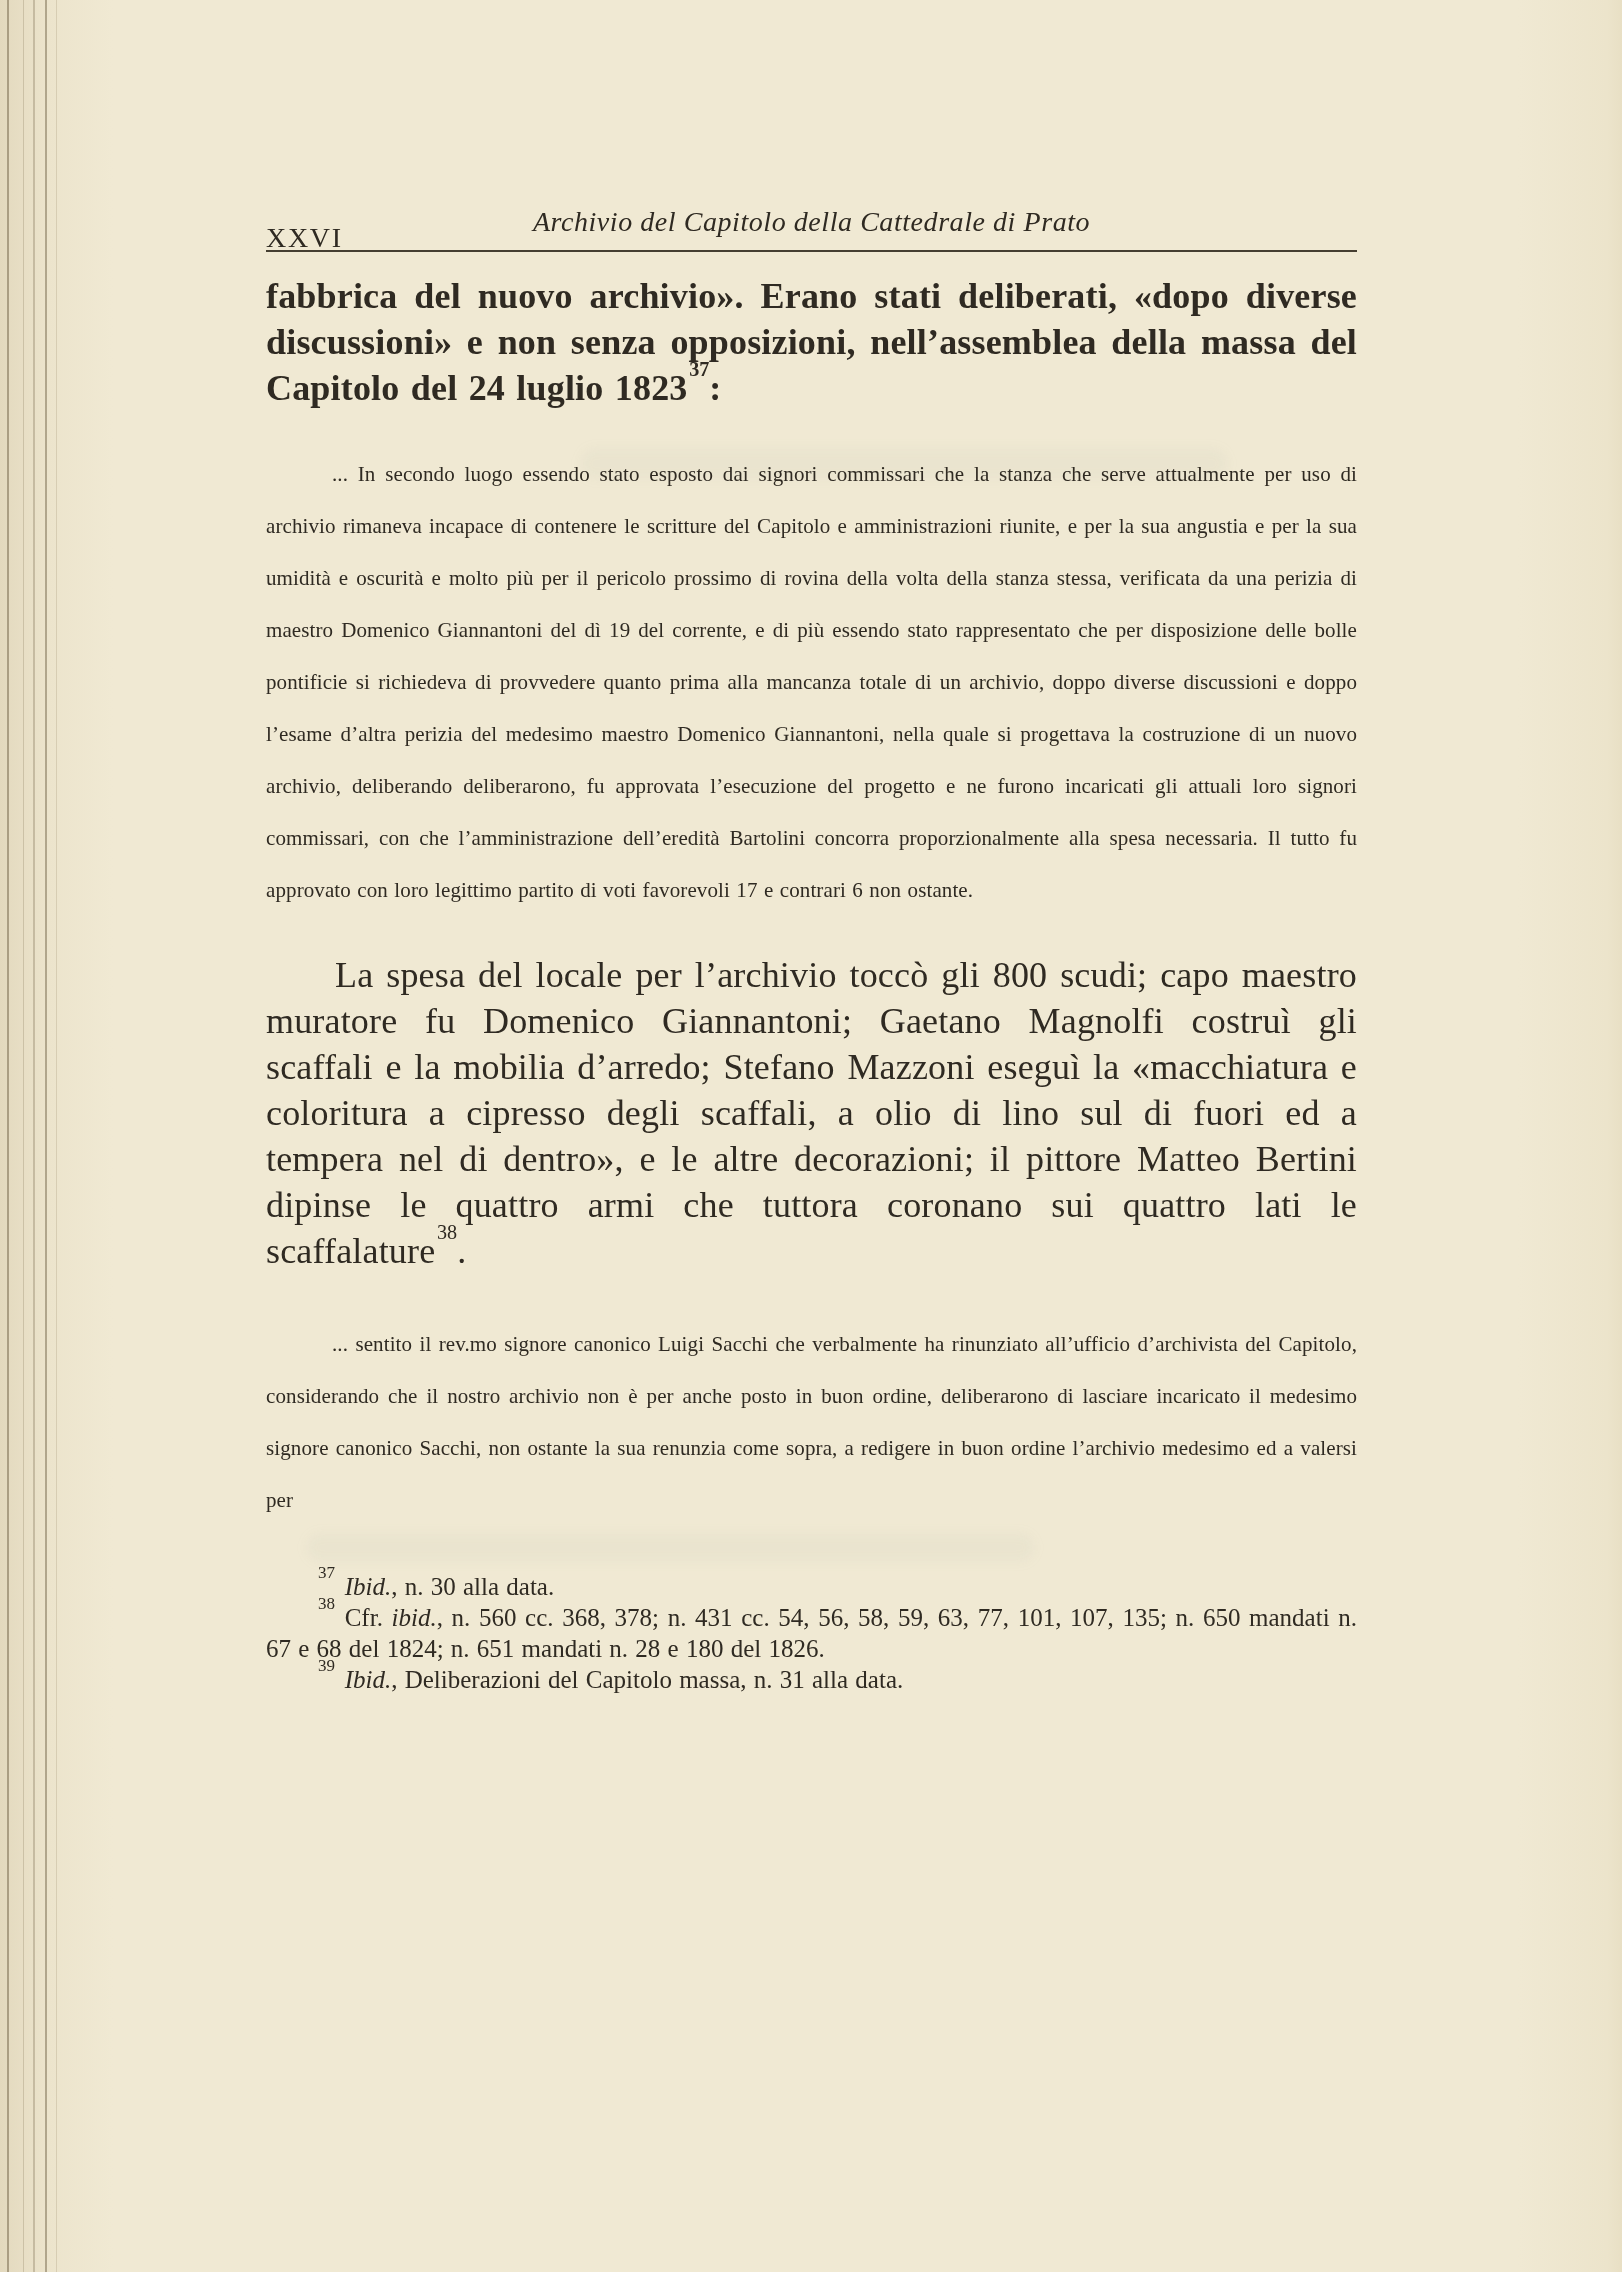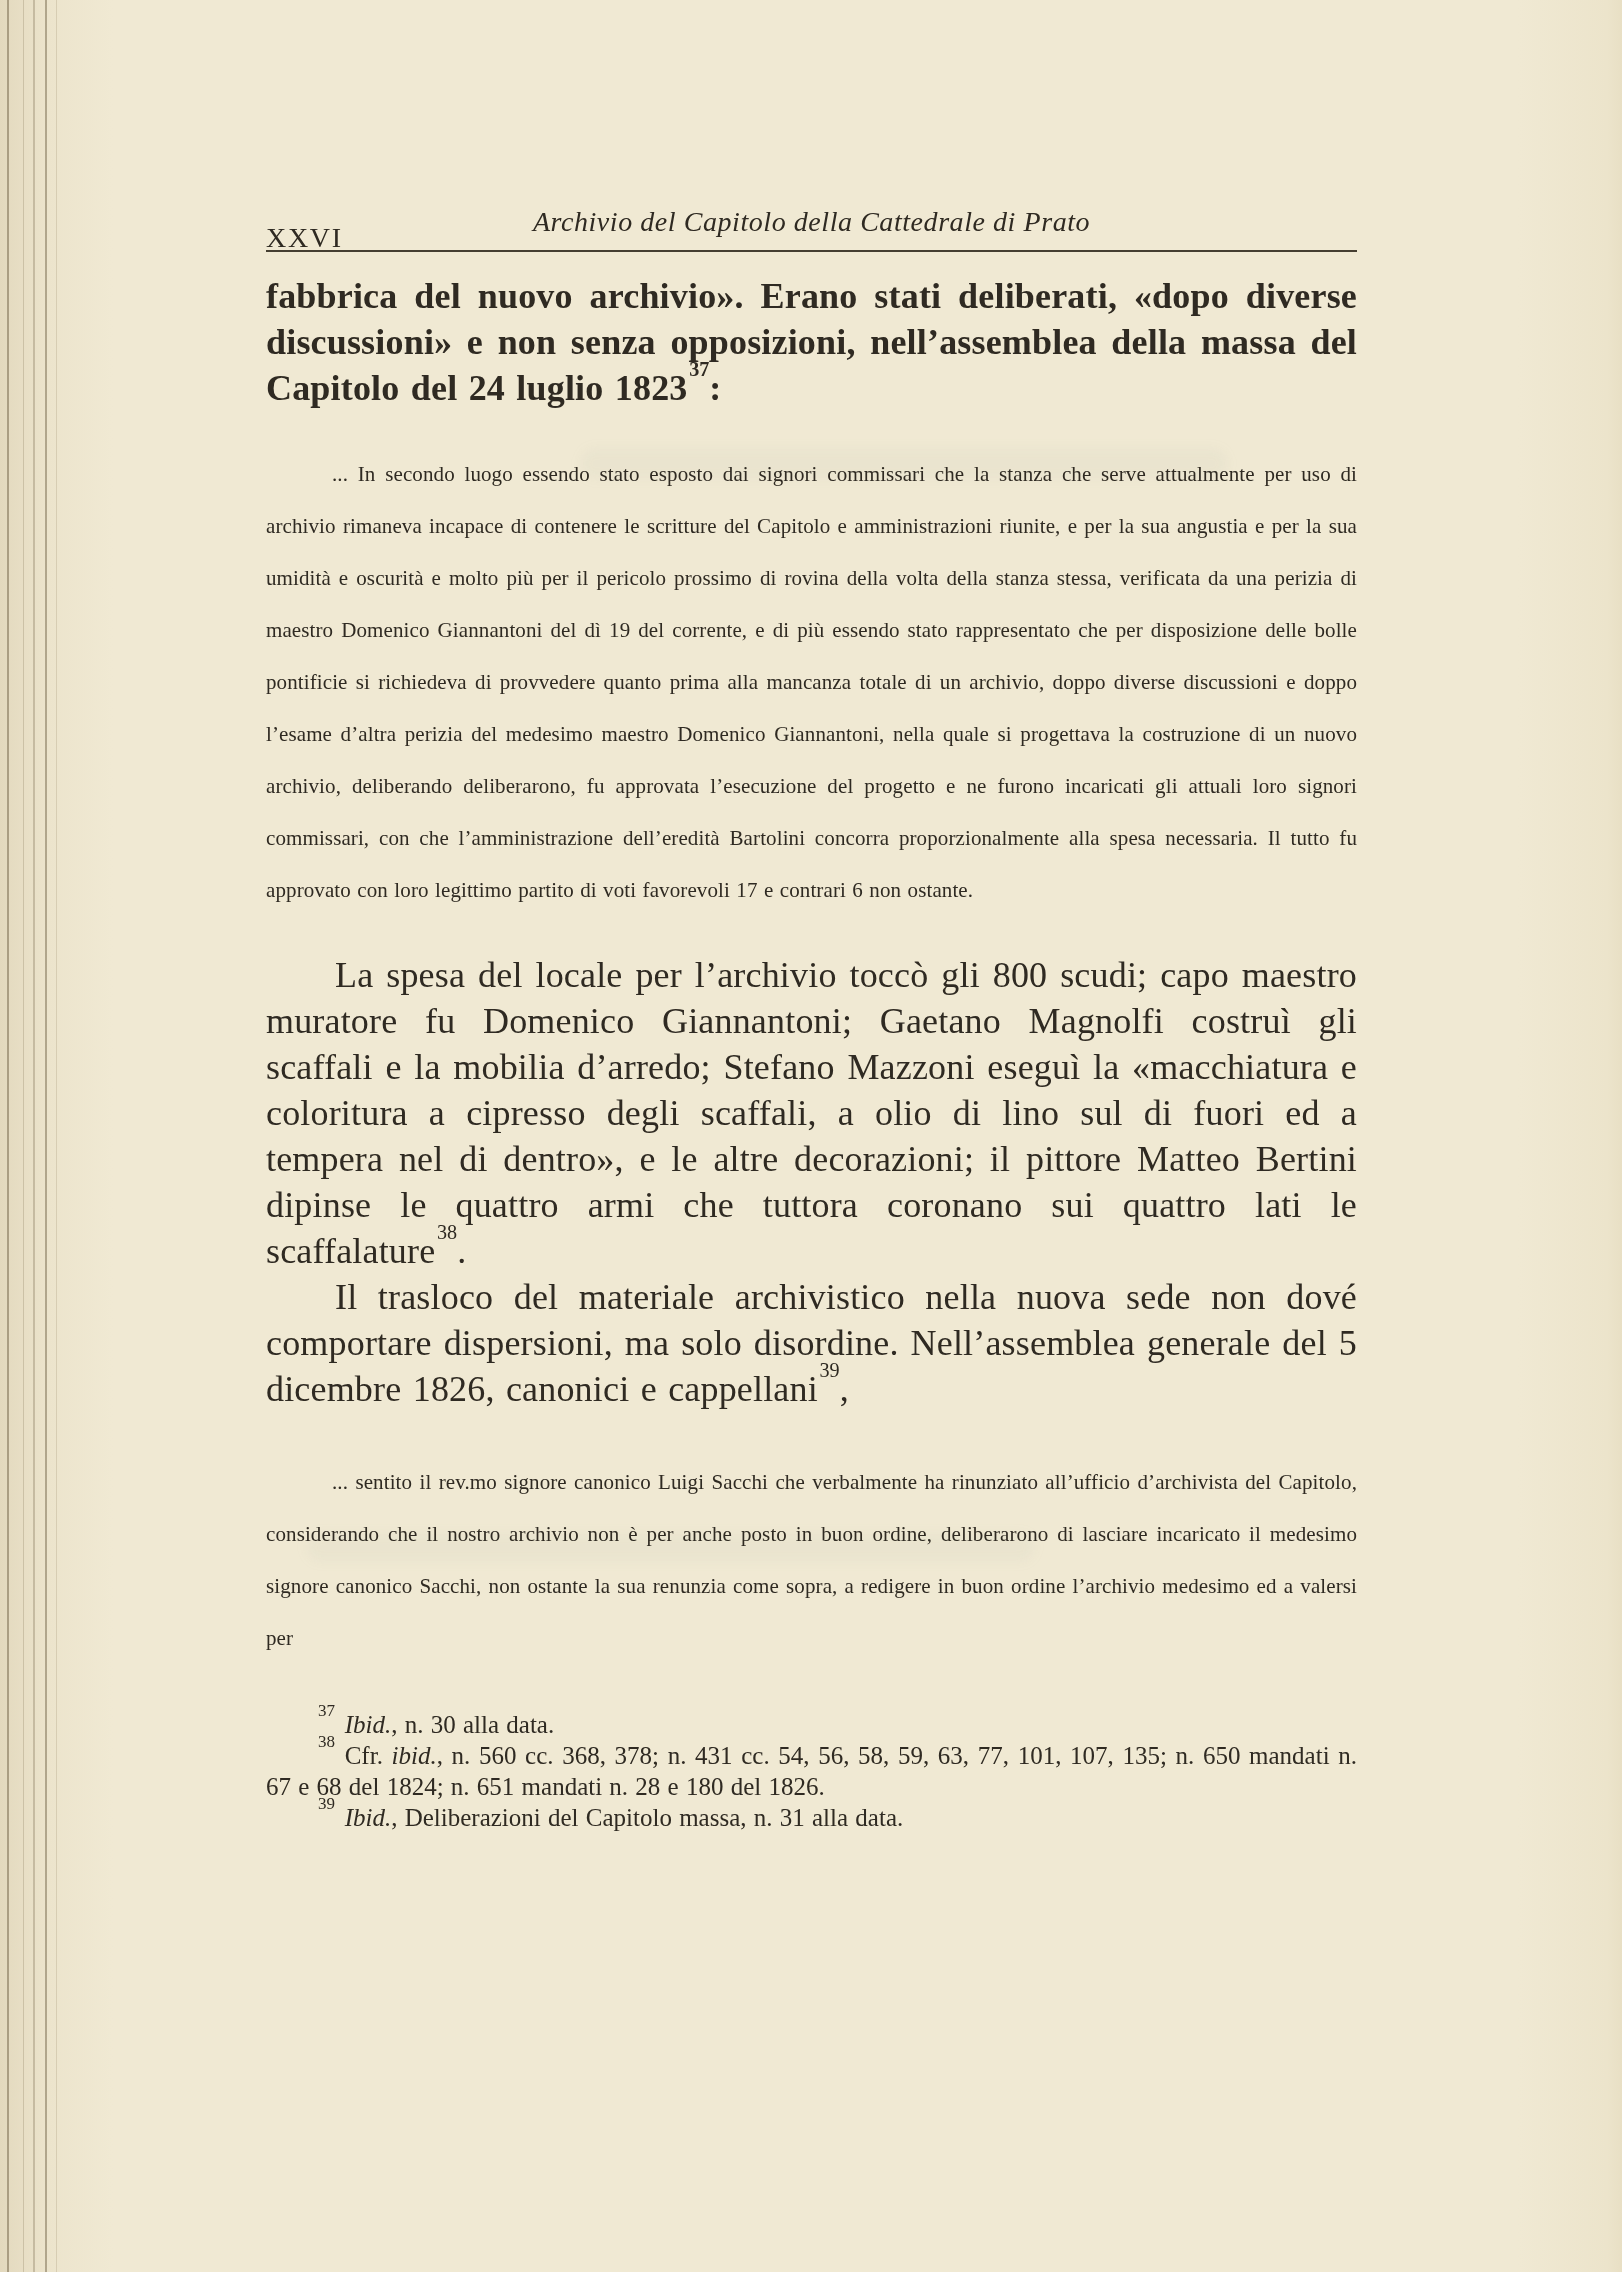--- a/index.html
+++ b/index.html
@@ -129,21 +129,20 @@
       <span class="running-title">Archivio del Capitolo della Cattedrale di Prato</span>
     </div>
     <hr class="head-rule">
 
     <p class="body-par par-1"><span>fabbrica del nuovo archivio». Erano stati deliberati, «dopo diverse discussioni» e non senza opposizioni, nell’assemblea della massa del Capitolo del 24 luglio 1823</span><sup class="note-ref">37</sup><span>:</span></p>
 
     <p class="quote-par quote-1">... In secondo luogo essendo stato esposto dai signori commissari che la stanza che serve attualmente per uso di archivio rimaneva incapace di contenere le scritture del Capitolo e amministrazioni riunite, e per la sua angustia e per la sua umidità e oscurità e molto più per il pericolo prossimo di rovina della volta della stanza stessa, verificata da una perizia di maestro Domenico Giannantoni del dì 19 del corrente, e di più essendo stato rappresentato che per disposizione delle bolle pontificie si richiedeva di provvedere quanto prima alla mancanza totale di un archivio, doppo diverse discussioni e doppo l’esame d’altra perizia del medesimo maestro Domenico Giannantoni, nella quale si progettava la costruzione di un nuovo archivio, deliberando deliberarono, fu approvata l’esecuzione del progetto e ne furono incaricati gli attuali loro signori commissari, con che l’amministrazione dell’eredità Bartolini concorra proporzionalmente alla spesa necessaria. Il tutto fu approvato con loro legittimo partito di voti favorevoli 17 e contrari 6 non ostante.</p>
 
     <p class="body-par par-2"><span>La spesa del locale per l’archivio toccò gli 800 scudi; capo maestro muratore fu Domenico Giannantoni; Gaetano Magnolfi costruì gli scaffali e la mobilia d’arredo; Stefano Mazzoni eseguì la «macchiatura e coloritura a cipresso degli scaffali, a olio di lino sul di fuori ed a tempera nel di dentro», e le altre decorazioni; il pittore Matteo Bertini dipinse le quattro armi che tuttora coronano sui quattro lati le scaffalature</span><sup class="note-ref">38</sup><span>.</span></p>
 
-    <p class="body-par par-3"><span>Il trasloco del materiale archivistico nella nuova sede non dové comportare dispersioni, ma solo disordine. Nell’assemblea generale del 5 dicembre 1826, canonici e cappellani</span><sup class="note-ref">39</sup><span>,</span></p>
 
     <p class="quote-par quote-2">... sentito il rev.mo signore canonico Luigi Sacchi che verbalmente ha rinunziato all’ufficio d’archivista del Capitolo, considerando che il nostro archivio non è per anche posto in buon ordine, deliberarono di lasciare incaricato il medesimo signore canonico Sacchi, non ostante la sua renunzia come sopra, a redigere in buon ordine l’archivio medesimo ed a valersi per</p>
 
     <div class="footnotes">
       <p class="footnote"><sup class="fn-marker">37</sup><span></span><span class="it">Ibid.</span><span>, n. 30 alla data.</span></p>
       <p class="footnote"><sup class="fn-marker">38</sup><span>Cfr. </span><span class="it">ibid.</span><span>, n. 560 cc. 368, 378; n. 431 cc. 54, 56, 58, 59, 63, 77, 101, 107, 135; n. 650 mandati n. 67 e 68 del 1824; n. 651 mandati n. 28 e 180 del 1826.</span></p>
       <p class="footnote"><sup class="fn-marker">39</sup><span></span><span class="it">Ibid.</span><span>, Deliberazioni del Capitolo massa, n. 31 alla data.</span></p>
     </div>
 
   </div>

